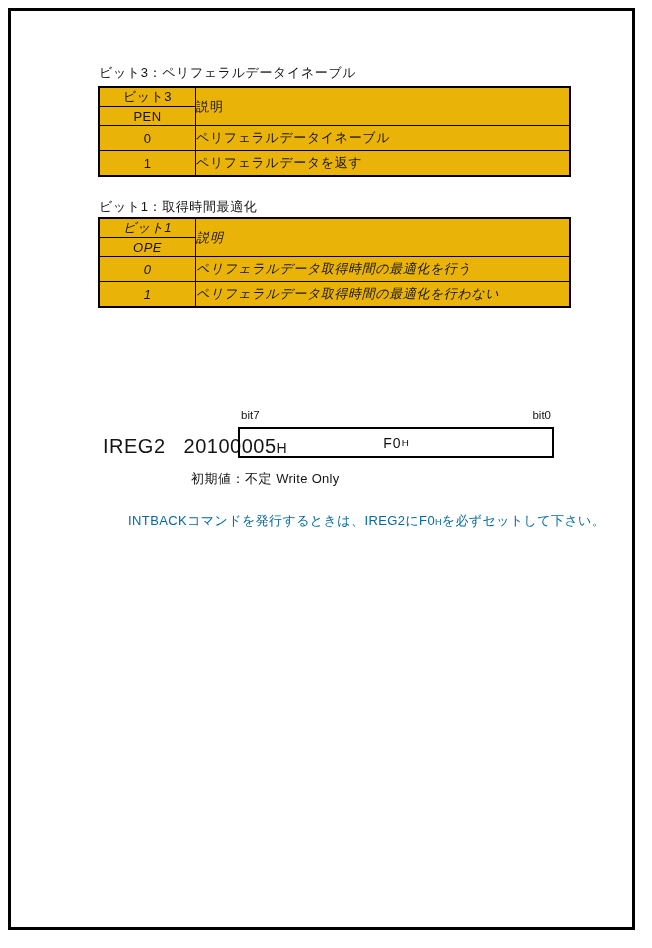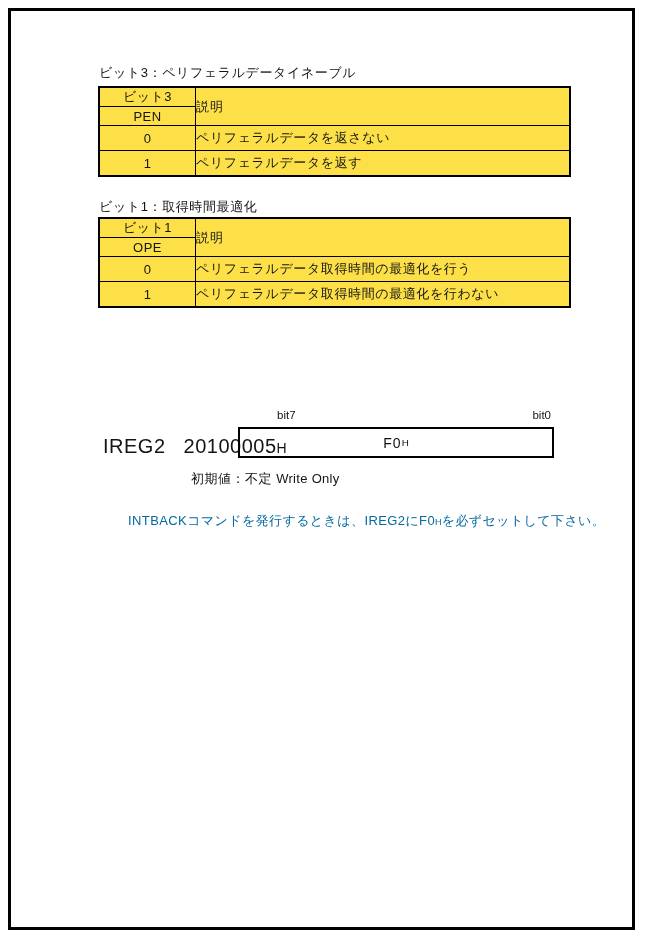--- a/index.html
+++ b/index.html
@@ -35,24 +35,24 @@
   }
   .heading-bit3 { left: 88px; top: 53px; }
   .heading-bit1 { left: 88px; top: 187px; }
 
   table.bit-table {
     position: absolute;
     left: 87px;
     width: 473px;
     border-collapse: collapse;
     table-layout: fixed;
-    background: #fde047;
+    background: #eab308;
   }
   .table-bit3 { top: 75px; }
-  .table-bit1 { top: 206px; }
+  .table-bit1 { top: 206px; font-style: italic; }
   table.bit-table td {
     border: 1.6px solid #000000;
     font-size: 13px;
     padding: 0;
     color: #141414;
   }
   table.bit-table { border: 2px solid #000000; }
   td.c-bit {
     width: 95px;
     text-align: center;
@@ -77,21 +77,21 @@
   .bit-labels {
     position: absolute;
     left: 227px;
     top: 398px;
     width: 316px;
     display: flex;
     justify-content: space-between;
     font-size: 11.5px;
     color: #141414;
   }
-  .bit-labels span { padding: 0 3px; margin-left: 36px; }
+  .bit-labels span { padding: 0 3px; }
   .reg-box {
     position: absolute;
     left: 227px;
     top: 416px;
     width: 316px;
     height: 31px;
     box-sizing: border-box;
     border: 2px solid #000000;
     display: flex;
     align-items: center;
@@ -146,21 +146,21 @@
       <tbody>
         <tr>
           <td class="c-bit">ビット3</td>
           <td class="c-desc-hdr" rowspan="2">説明</td>
         </tr>
         <tr>
           <td class="c-bit">PEN</td>
         </tr>
         <tr>
           <td class="c-bit data">0</td>
-          <td class="c-desc">ペリフェラルデータを返さない</td>
+          <td class="c-desc">ペリフェラルデータイネーブル</td>
         </tr>
         <tr>
           <td class="c-bit data">1</td>
           <td class="c-desc">ペリフェラルデータを返す</td>
         </tr>
       </tbody>
     </table>
 
     <div class="section-heading heading-bit1">ビット1：取得時間最適化</div>
 

